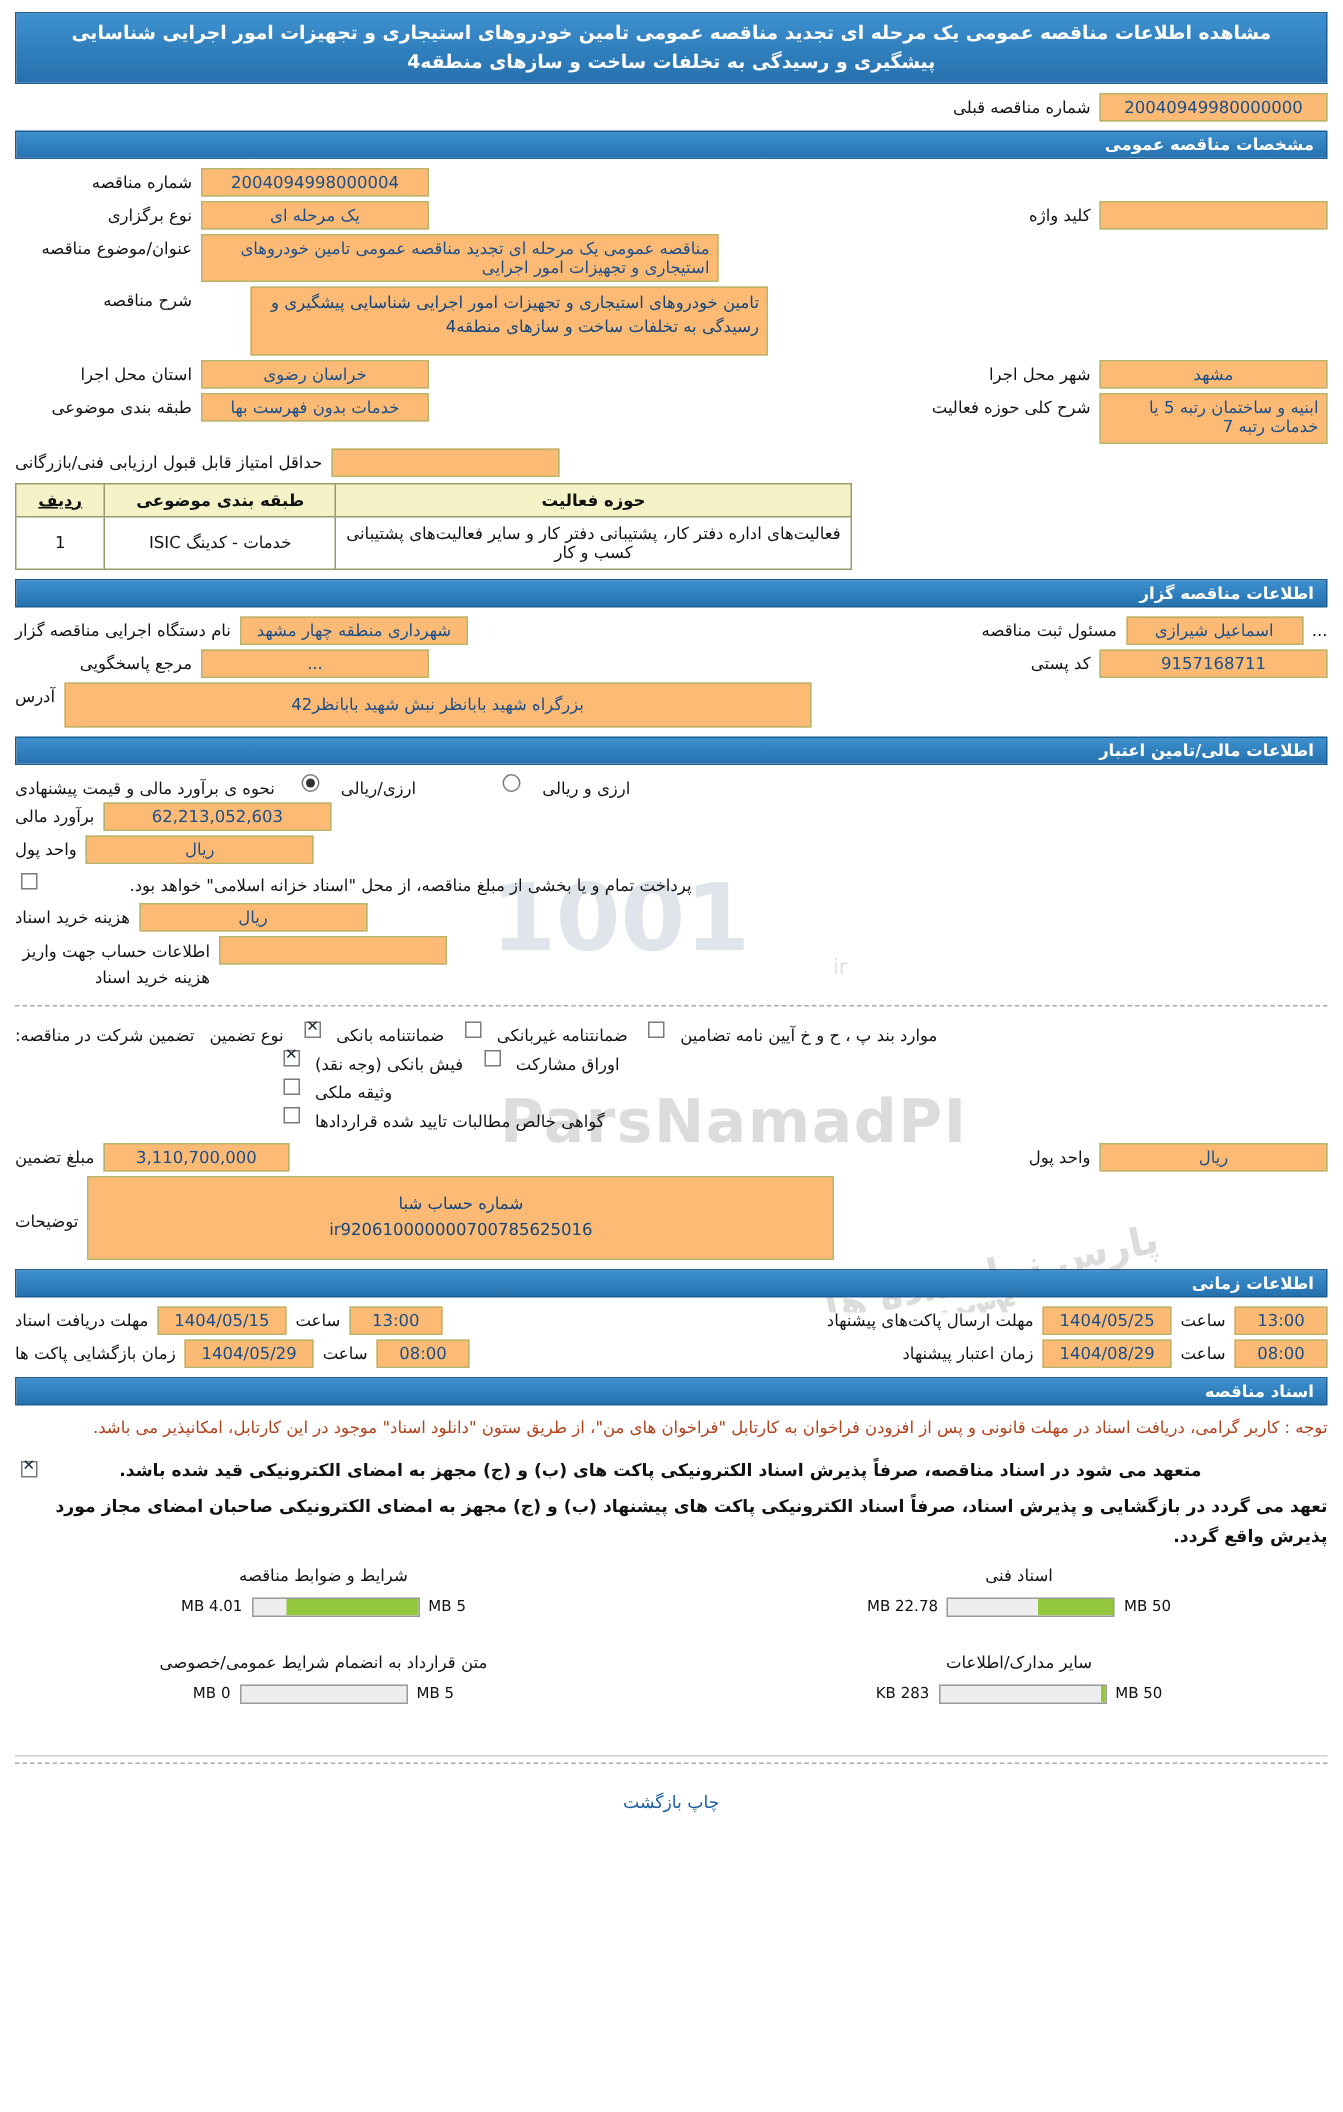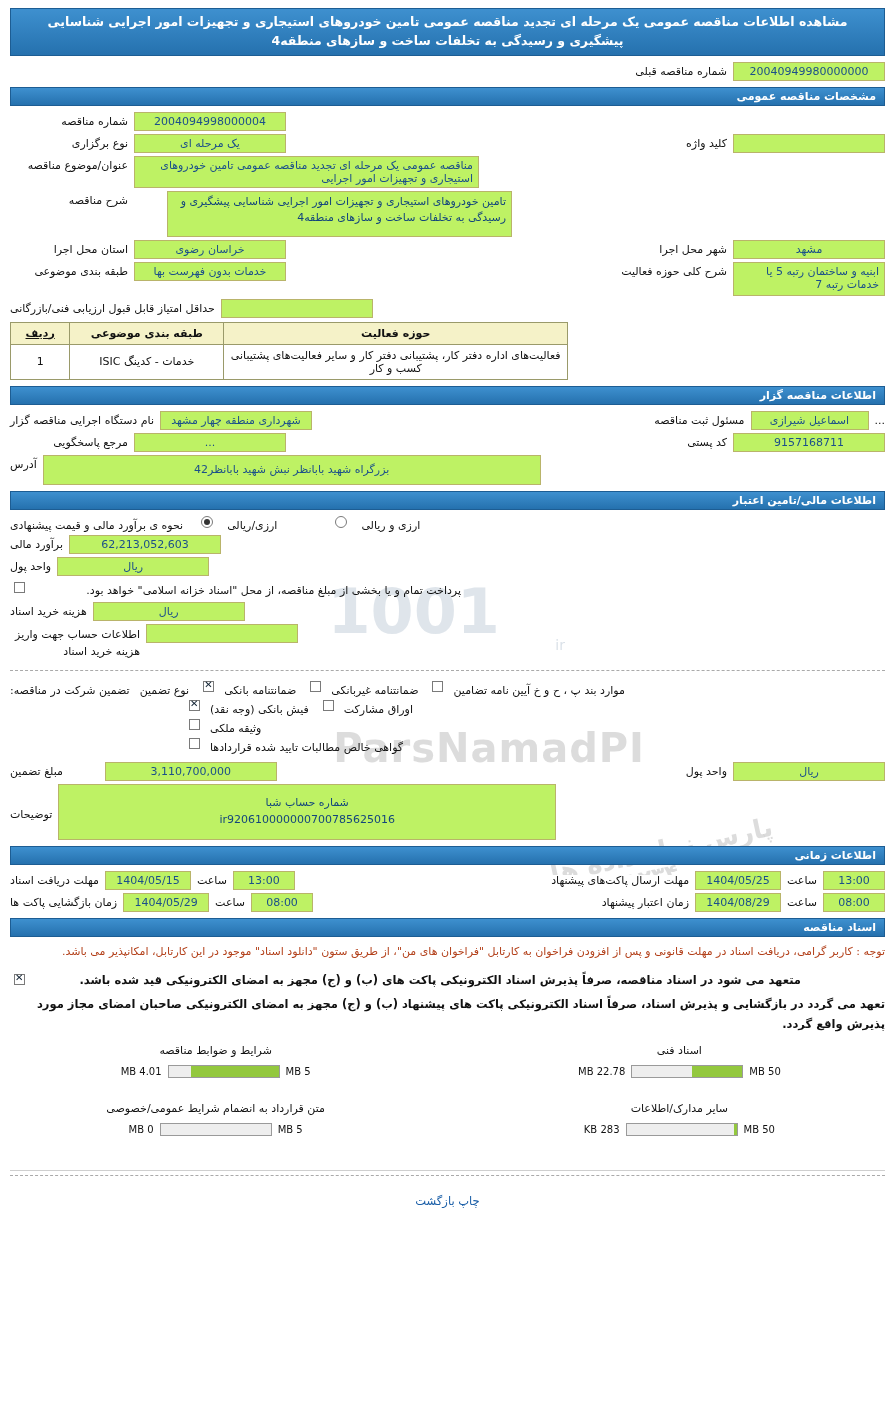--- a/index.html
+++ b/index.html
@@ -42,21 +42,21 @@
     margin: 6px 0 6px 0;
     text-align: right;
   }
 
   
   .row { display: flex; align-items: flex-start; justify-content: flex-start;
          margin: 3px 0; gap: 6px; }
   .row.two { justify-content: space-between; }
   .lbl { font-size: 11px; color: #111; padding-top: 3px; white-space: nowrap; }
   .fld {
-    background: #bef264;
+    background: #fdba74;
     border: 1px solid #b9b46a;
     min-height: 19px;
     padding: 2px 5px;
     font-size: 11px;
     color: #1b4f8a;
     text-align: center;
     overflow: hidden;
   }
   .fld.area { min-height: 46px; text-align: right; line-height: 1.5; color: #13457c; }
 
@@ -339,21 +339,21 @@
       <span class="lbl">گواهی خالص مطالبات تایید شده قراردادها</span>
       <span class="cbx"></span>
     </div>
 
     <div class="row two" style="margin-top:8px;">
       <div class="half" style="width:420px;">
         <div class="fld" style="width:152px;">ریال</div>
         <div class="lbl">واحد پول</div>
       </div>
       <div class="half" style="width:420px; justify-content:flex-end;">
-        <div class="fld" style="width:172px;margin-left:36px;">3,110,700,000</div>
+        <div class="fld" style="width:124px;">3,110,700,000</div>
         <div class="lbl">مبلغ تضمین</div>
       </div>
     </div>
 
     <div class="row" style="justify-content:flex-end;">
       <div class="fld area" style="width:498px; min-height:56px; text-align:center; white-space:pre-line; padding-top:10px;">شماره حساب شبا
 ir920610000000700785625016</div>
       <div class="lbl" style="padding-top:24px;">توضیحات</div>
     </div>
 

